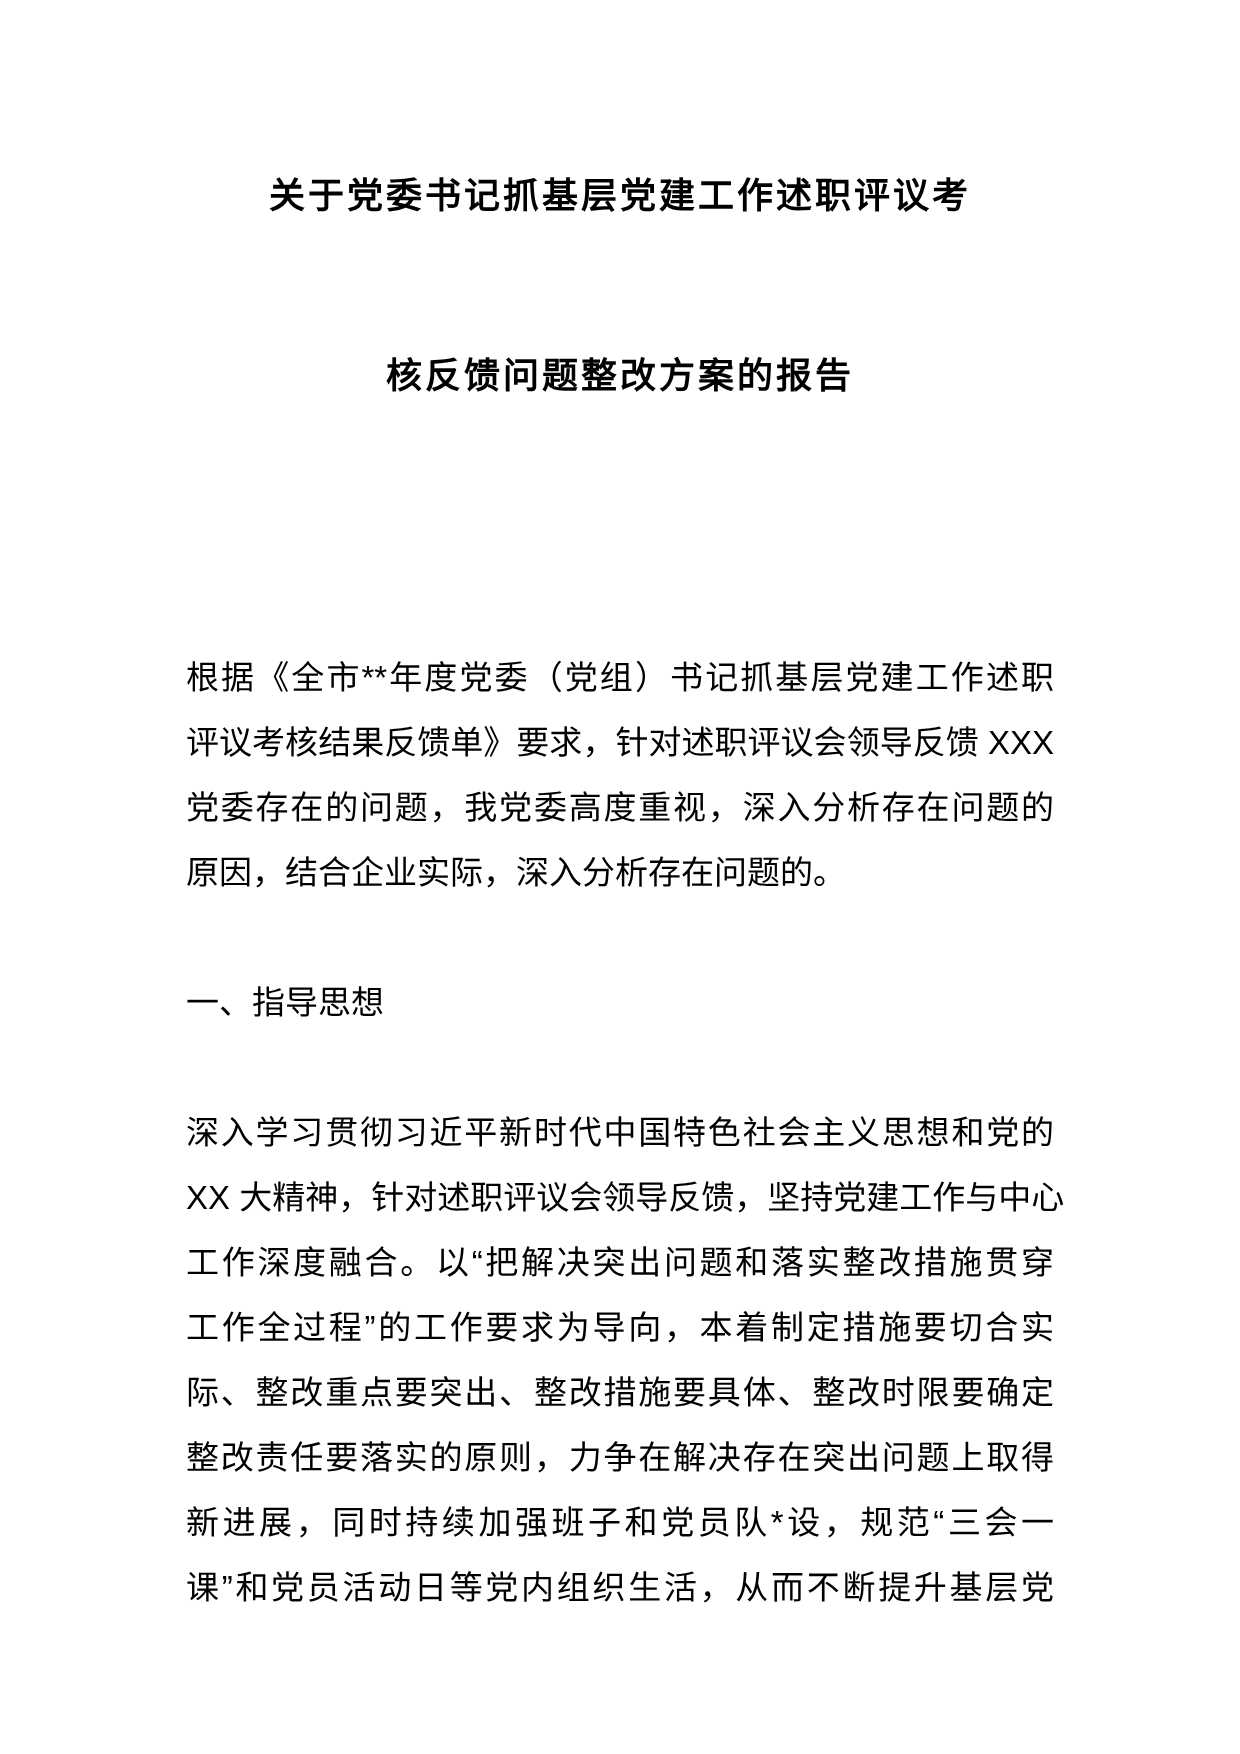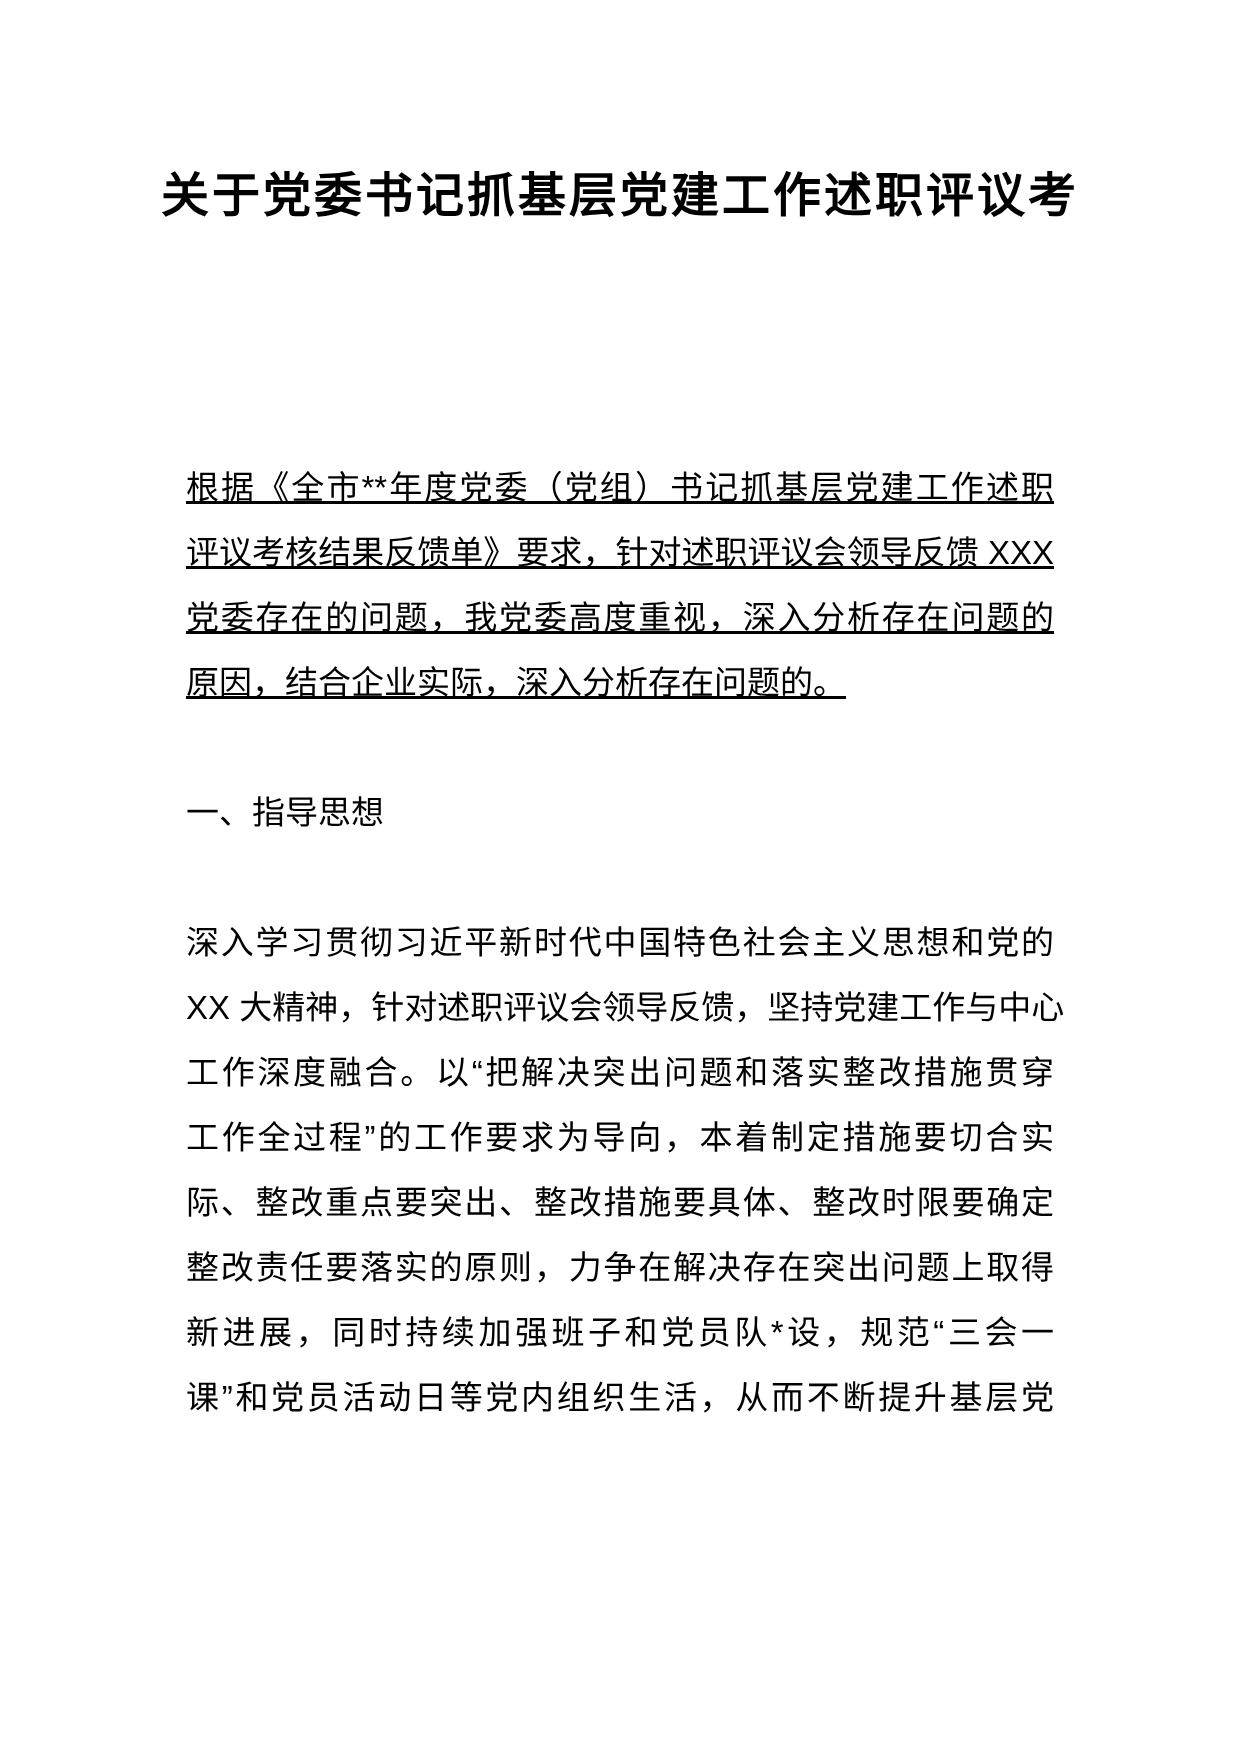--- a/index.html
+++ b/index.html
@@ -15,23 +15,23 @@
     overflow: hidden;
   }
   .page {
     position: relative;
     width: 1240px;
     height: 1754px;
     background: #ffffff;
   }
   .doc-title {
     margin: 0;
-    padding: 3px;
+    padding: 13px;
     text-align: center;
-    font-size: 48px;
+    font-size: 36px;
     font-weight: 700;
     line-height: 48px;
     letter-spacing: 3px;
     color: #000000;
     font-family: "Liberation Sans", sans-serif;
   }
   .doc-title.first {
     padding-top: 172px;
   }
   .doc-title.second {
@@ -39,21 +39,20 @@
   }
   .content {
     margin: 0 186px;
     width: 868px;
     font-size: 33px;
     line-height: 65px;
     color: #000000;
   }
   .section-paragraph-1 {
     margin-top: 232px;
-    text-decoration: underline;
   }
   .section-heading {
     margin-top: 65px;
   }
   .section-paragraph-2 {
     margin-top: 65px;
   }
   .line {
     height: 65px;
     text-align: justify;
@@ -63,20 +62,21 @@
   }
   .line.line-end {
     text-align-last: left;
   }
 </style>
 </head>
 <body>
 
 <div class="page">
   <h1 class="doc-title first">关于党委书记抓基层党建工作述职评议考</h1>
+  <h1 class="doc-title second">核反馈问题整改方案的报告</h1>
 
   <div class="content">
     <div class="section-paragraph-1">
         <div class="line">根据《全市**年度党委（党组）书记抓基层党建工作述职</div>
         <div class="line">评议考核结果反馈单》要求，针对述职评议会领导反馈 XXX</div>
         <div class="line">党委存在的问题，我党委高度重视，深入分析存在问题的</div>
         <div class="line line-end">原因，结合企业实际，深入分析存在问题的。</div>
       </div>
 
     <div class="section-heading">

